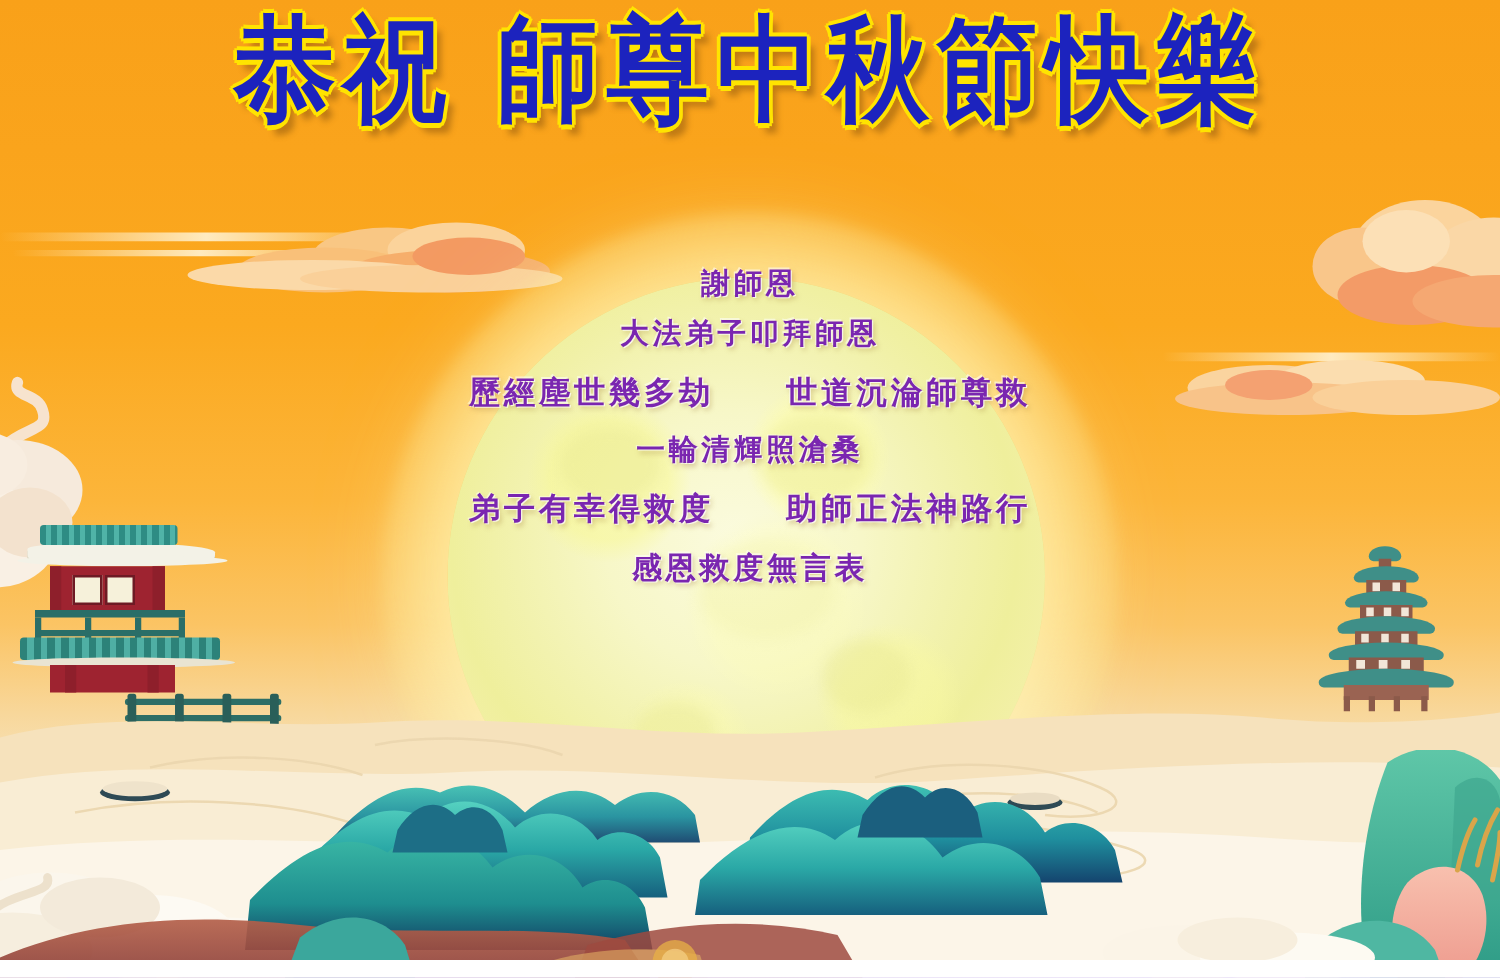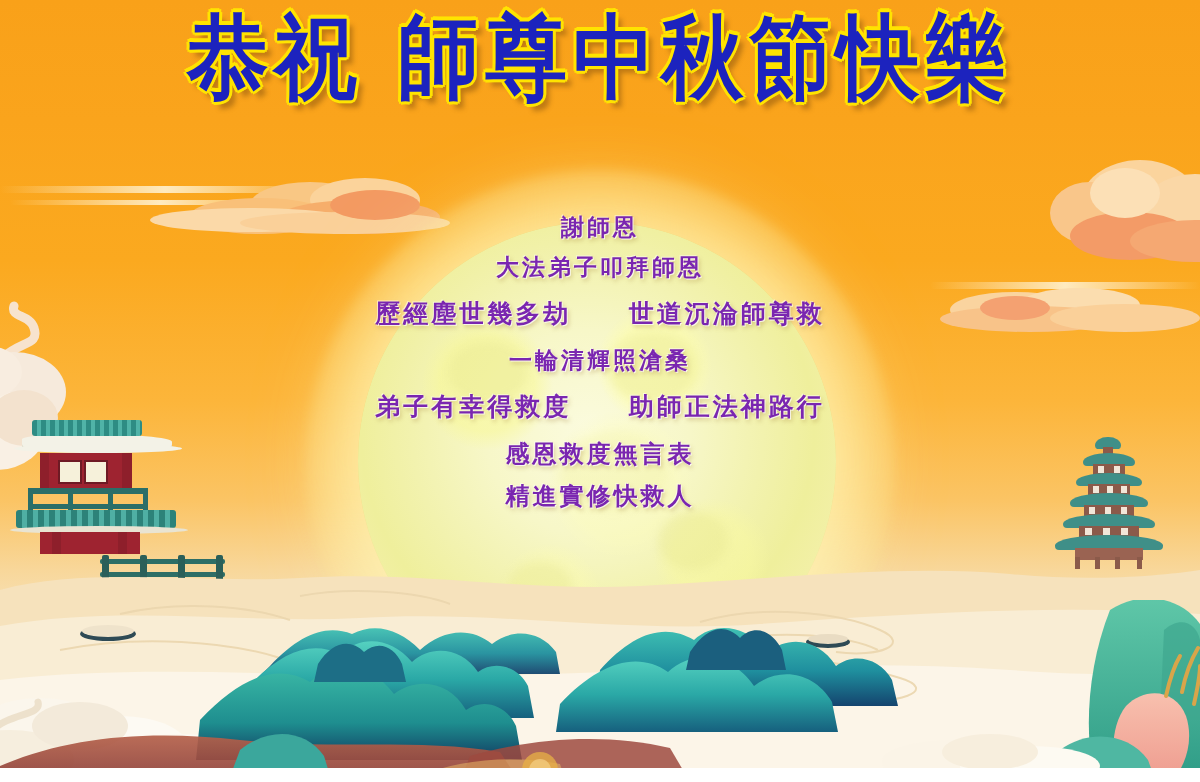--- a/index.html
+++ b/index.html
@@ -394,17 +394,16 @@
     </div>
 
     <div class="ln s">一輪清輝照滄桑</div>
     <div class="ln m">
       <span>弟子有幸得救度</span>
       <span class="gap"></span>
       <span>助師正法神路行</span>
     </div>
 
     <div class="ln b">感恩救度無言表</div>
-    <div class="ln b">精進實修快救人</div>
   </div>
 
 
 </div>
 
 </body></html>

